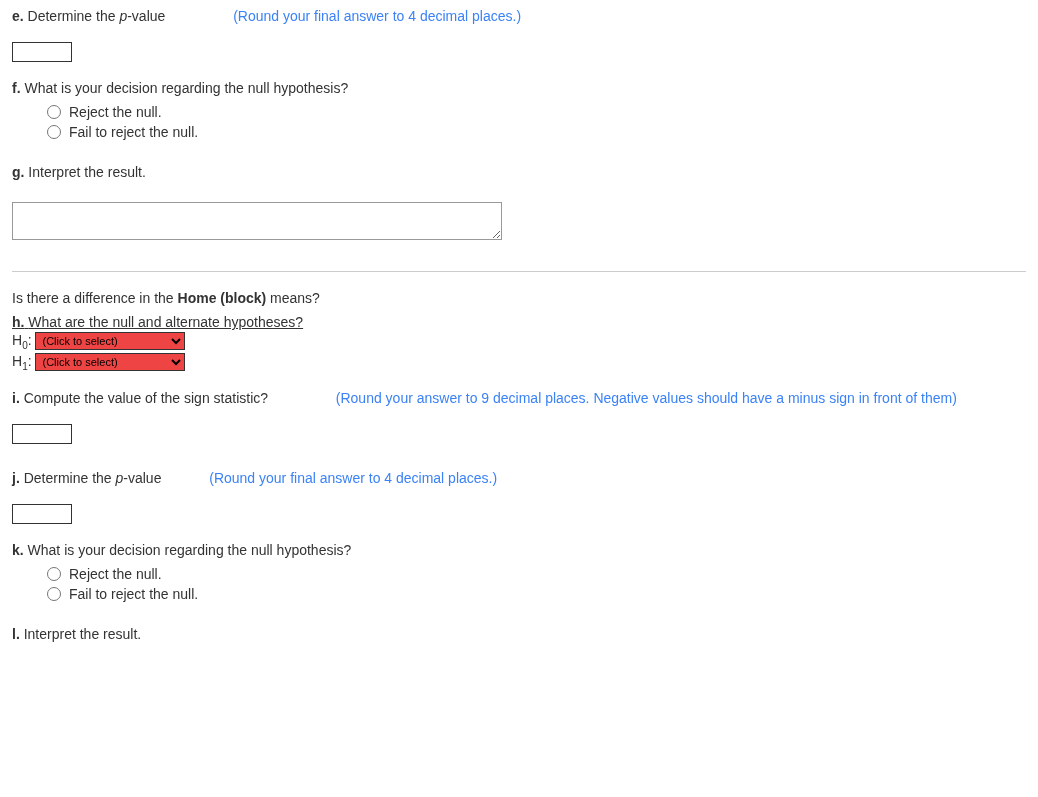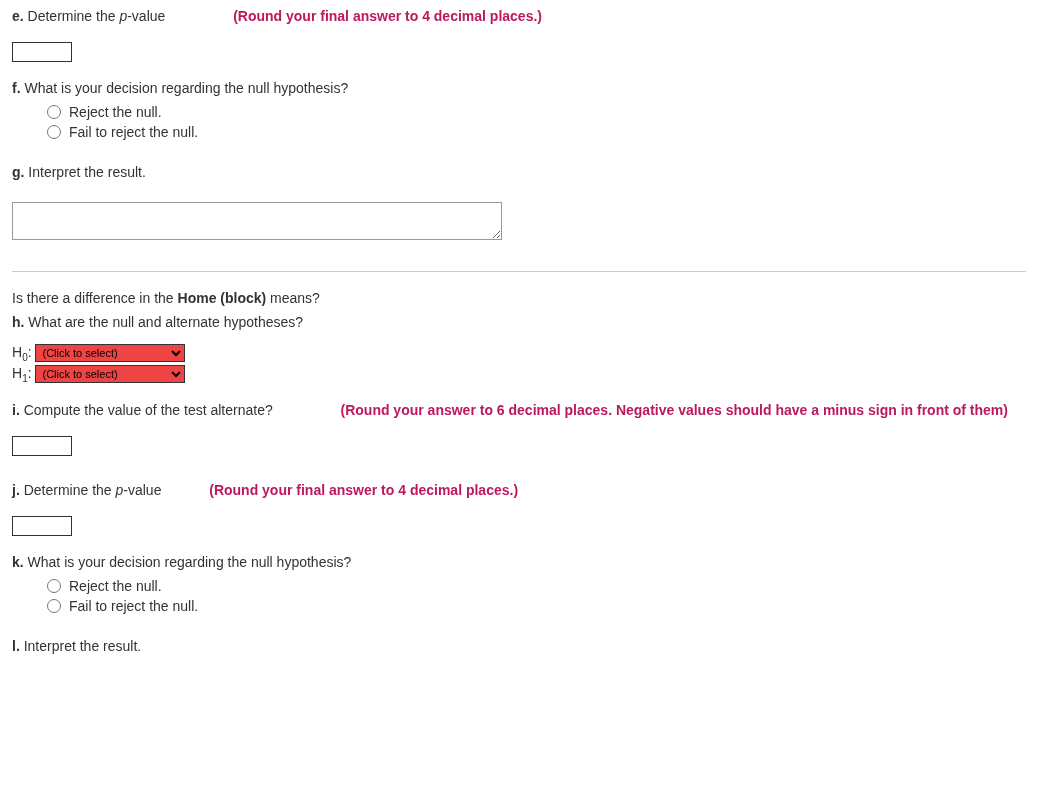--- a/index.html
+++ b/index.html
@@ -9,21 +9,21 @@
       color: #333;
       padding: 8px 12px;
       width: 1038px;
       background: #fff;
     }
     .question-row {
       margin-bottom: 8px;
     }
     .bold { font-weight: bold; }
     .italic { font-style: italic; }
-    .red { color: #be185d; font-weight: bold; }
+    .red { color: #3b82f6; font-weight: normal; }
     .small-input {
       width: 60px;
       height: 20px;
       border: 1px solid #333;
       background: #fff;
       margin-top: 10px;
       margin-bottom: 18px;
     }
     .radio-group {
       margin-left: 35px;
@@ -111,21 +111,21 @@
 <textarea class="textarea-input" style=""></textarea>
 
 <hr class="hr">
 
 
 <div class="question-row" style="">
   <span>Is there a difference in the </span><span class="bold">Home (block)</span><span> means?</span>
 </div>
 
 
-<div class="question-row" style="margin-bottom:14px;">
+<div class="question-row" style="margin-bottom:2px;text-decoration:underline;">
   <span class="bold">h.</span>
   <span>What are the null and alternate hypotheses?</span>
 </div>
 <div class="hypo-row">
   <span>H</span><span class="sub">0</span>:
   <select class="select-inline">
     <option>(Click to select)</option>
   </select>
 </div>
 <div class="hypo-row">
@@ -133,23 +133,23 @@
   <select class="select-inline">
     <option>(Click to select)</option>
   </select>
 </div>
 
 <div class="spacer-md"></div>
 
 
 <div class="question-row">
   <span class="bold">i.</span>
-  <span>Compute the value of the test alternate?</span>
+  <span>Compute the value of the sign statistic?</span>
   <span class="gap-span"></span>
-  <span class="red">(Round your answer to 6 decimal places. Negative values should have a minus sign in front of them)</span>
+  <span class="red">(Round your answer to 9 decimal places. Negative values should have a minus sign in front of them)</span>
 </div>
 <input type="text" class="small-input" style="">
 
 <div class="spacer-sm"></div>
 
 
 <div class="question-row">
   <span class="bold">j.</span>
   <span>Determine the </span><span class="italic">p</span><span>-value</span>
   <span class="gap-span-sm"></span>

